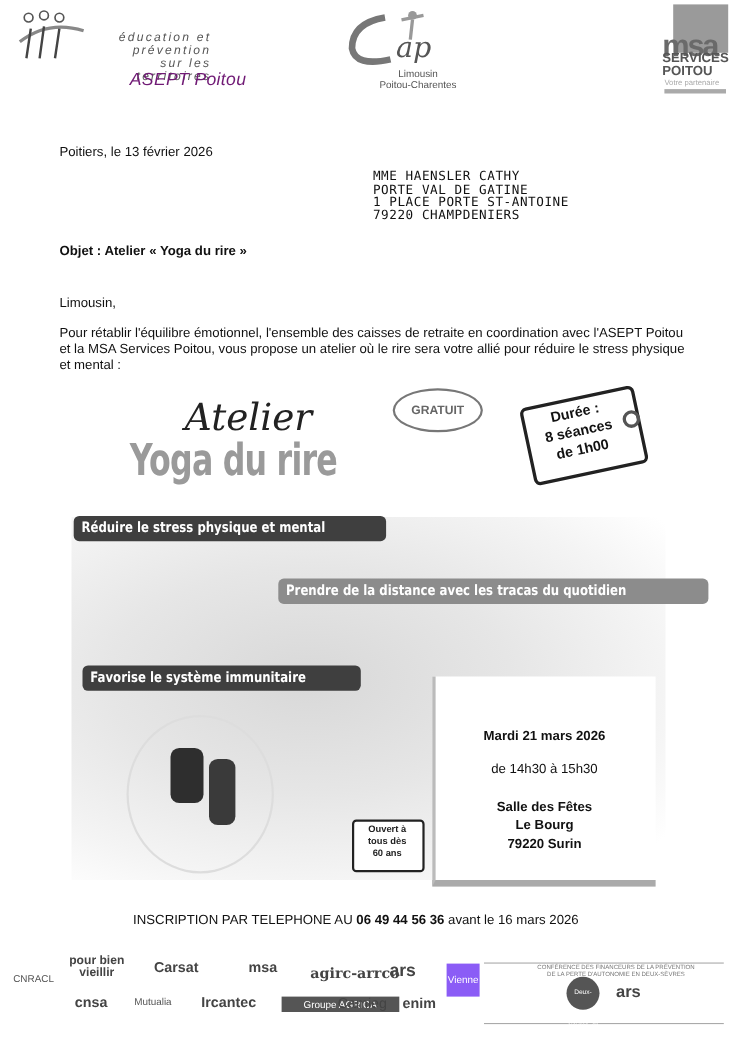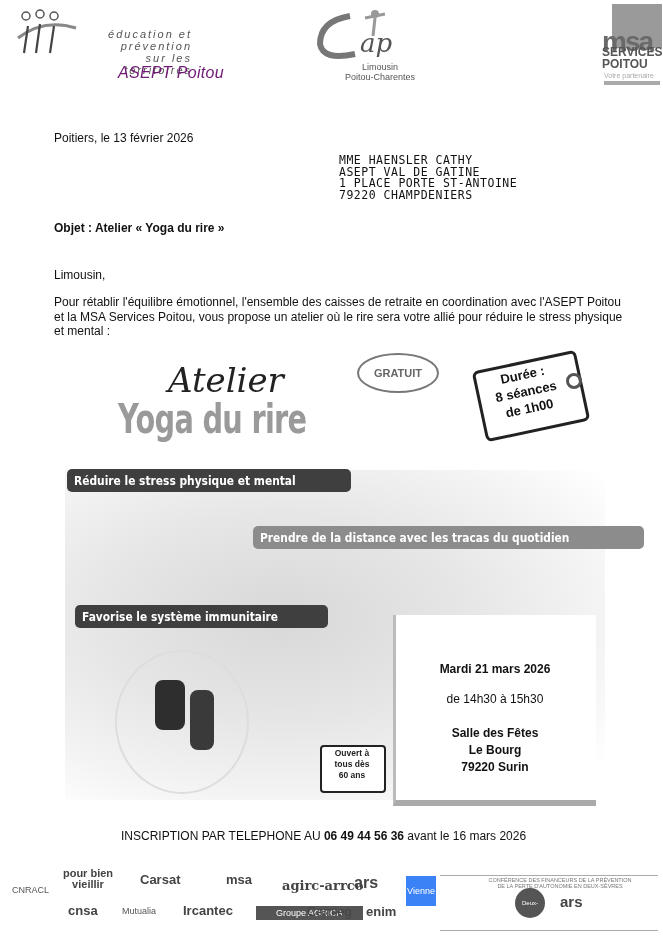--- a/index.html
+++ b/index.html
@@ -97,21 +97,21 @@
 <div class="abs msa-services">
   <div>SERVICES</div>
   <div>POITOU</div>
 </div>
 <div class="abs msa-tag">Votre partenaire</div>
 <div class="abs msa-bar"></div>
 
 <div class="abs date">Poitiers, le 13 février 2026</div>
 <div class="abs addr">
   <div>MME HAENSLER CATHY</div>
-  <div>ASEPT VAL DE GATINE</div>
+  <div>PORTE VAL DE GATINE</div>
   <div>1 PLACE PORTE ST-ANTOINE</div>
   <div>79220 CHAMPDENIERS</div>
 </div>
 <div class="abs subject">Objet : Atelier « Yoga du rire »</div>
 <div class="abs greeting">Limousin,</div>
 <div class="abs body-text">Pour rétablir l'équilibre émotionnel, l'ensemble des caisses de retraite en coordination avec l'ASEPT Poitou et la MSA Services Poitou, vous propose un atelier où le rire sera votre allié pour réduire le stress physique et mental :</div>
 
 <div class="abs photo-bg"></div>
 <div class="abs atelier">Atelier</div>
 <div class="abs yoga">Yoga du rire</div>
@@ -160,21 +160,21 @@
 <div class="abs logo lg-big" style="left:140px;top:872px;"><span>Carsat</span></div>
 <div class="abs logo lg-big" style="left:68px;top:903px;"><span>cnsa</span></div>
 <div class="abs logo" style="left:122px;top:906px;"><span>Mutualia</span></div>
 <div class="abs logo lg-big" style="left:183px;top:903px;"><span>Ircantec</span></div>
 <div class="abs logo lg-big" style="left:226px;top:872px;"><span>msa</span></div>
 <div class="abs logo lg-big" style="left:282px;top:878px;font-family:'DejaVu Serif',serif;"><span>agirc-arrco</span></div>
 <div class="abs logo lg-big" style="left:354px;top:874px;font-size:16px;"><span>ars</span></div>
 <div class="abs logo" style="left:256px;top:906px;background:#555;color:#fff;padding:2px 20px;"><span>Groupe AGRICA</span></div>
 <div class="abs logo lg-big" style="left:307px;top:904px;font-weight:normal;"><span>Camieg</span></div>
 <div class="abs logo lg-big" style="left:366px;top:904px;"><span>enim</span></div>
-<div class="abs logo" style="left:406px;top:876px;width:30px;height:30px;background:#3b82f6;color:#fff;line-height:30px;"><span>Vienne</span></div>
+<div class="abs logo" style="left:406px;top:876px;width:30px;height:30px;background:#8b5cf6;color:#fff;line-height:30px;"><span>Vienne</span></div>
 
 <div class="abs conf-box"></div>
 <div class="abs conf-title">
   <div>CONFÉRENCE DES FINANCEURS DE LA PRÉVENTION</div>
   <div>DE LA PERTE D'AUTONOMIE EN DEUX-SÈVRES</div>
 </div>
 <div class="abs logo" style="left:515px;top:888px;width:30px;height:30px;border-radius:50%;background:#555;color:#fff;font-size:6px;line-height:30px;"><span>Deux-Sèvres 79</span></div>
 <div class="abs logo lg-big" style="left:560px;top:893px;font-size:15px;"><span>ars</span></div>
 
 </body></html>

